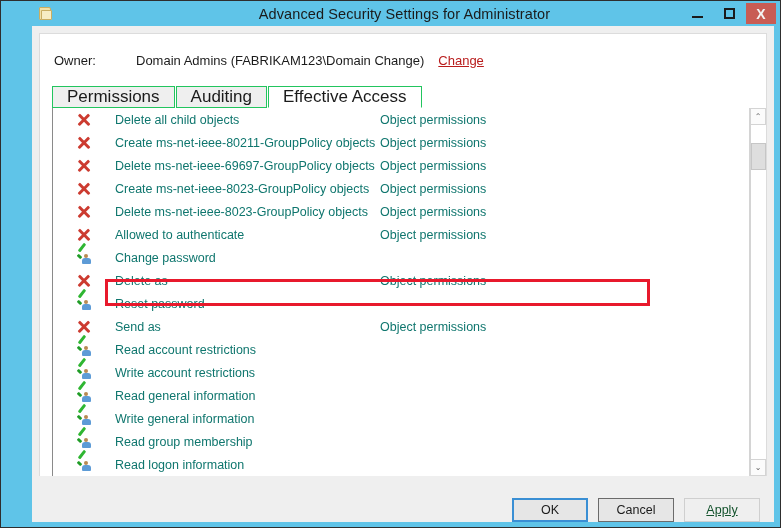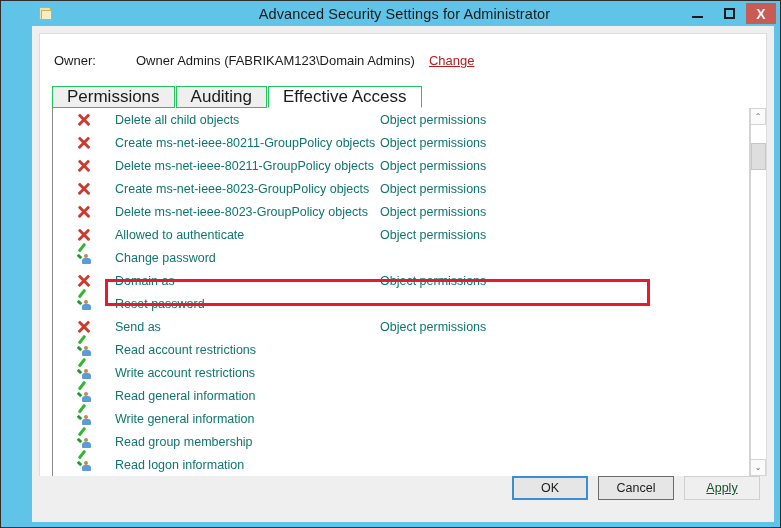--- a/index.html
+++ b/index.html
@@ -233,21 +233,21 @@
     position: absolute; left: 0; right: 0;
     top: 18px; height: 27px;
     background: #dedede;
     border: 1px solid #c6c6c6;
     cursor: default;
   }
 
   
   .button-bar {
     height: 46px; min-height: 46px;
-    display: flex; align-items: flex-start; justify-content: flex-end;
+    display: flex; align-items: flex-end; justify-content: flex-end;
     padding-right: 14px; gap: 10px;
     background: #efefef;
   }
   .btn {
     width: 76px; height: 24px;
     display: flex; align-items: center; justify-content: center;
     font-size: 12.5px; color: #1b1b1b;
     background: #e6e6e6;
     border: 1px solid #adadad;
     cursor: default;
@@ -280,21 +280,21 @@
       </div>
     </div>
   </div>
 
   <div class="dialog-body">
 
     <div class="content-panel">
 
       <div class="owner-row">
         <span class="owner-label">Owner:</span>
-        <span class="owner-value">Owner Admins (FABRIKAM123\Domain Admins)</span>
+        <span class="owner-value">Domain Admins (FABRIKAM123\Domain Change)</span>
         <span class="owner-change">Change</span>
       </div>
 
       <div class="tabstrip" id="tabstrip">
           <div class="tab">Permissions</div>
           <div class="tab">Auditing</div>
           <div class="tab active">Effective Access</div>
         </div>
 
       <div class="list-area">
@@ -310,21 +310,21 @@
               <div class="row-icon">
                 <div class="ic-deny"></div>
               </div>
               <div class="row-name">Create ms-net-ieee-80211-GroupPolicy objects</div>
               <div class="row-perm">Object permissions</div>
             </div>
             <div class="row">
               <div class="row-icon">
                 <div class="ic-deny"></div>
               </div>
-              <div class="row-name">Delete ms-net-ieee-80211-GroupPolicy objects</div>
+              <div class="row-name">Delete ms-net-ieee-69697-GroupPolicy objects</div>
               <div class="row-perm">Object permissions</div>
             </div>
             <div class="row">
               <div class="row-icon">
                 <div class="ic-deny"></div>
               </div>
               <div class="row-name">Create ms-net-ieee-8023-GroupPolicy objects</div>
               <div class="row-perm">Object permissions</div>
             </div>
             <div class="row">
@@ -349,21 +349,21 @@
                   <span class="person-body"></span>
                 </div>
               </div>
               <div class="row-name">Change password</div>
               <div class="row-perm"></div>
             </div>
             <div class="row">
               <div class="row-icon">
                 <div class="ic-deny"></div>
               </div>
-              <div class="row-name">Domain as</div>
+              <div class="row-name">Delete as</div>
               <div class="row-perm">Object permissions</div>
             </div>
             <div class="row">
               <div class="row-icon">
                 <div class="ic-allow">
                   <span class="chk"></span>
                   <span class="person-head"></span>
                   <span class="person-body"></span>
                 </div>
               </div>

